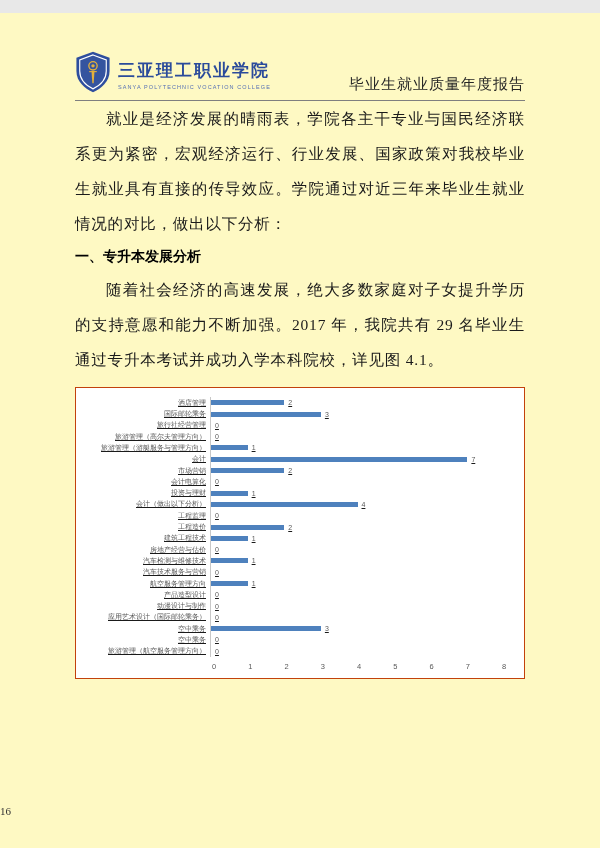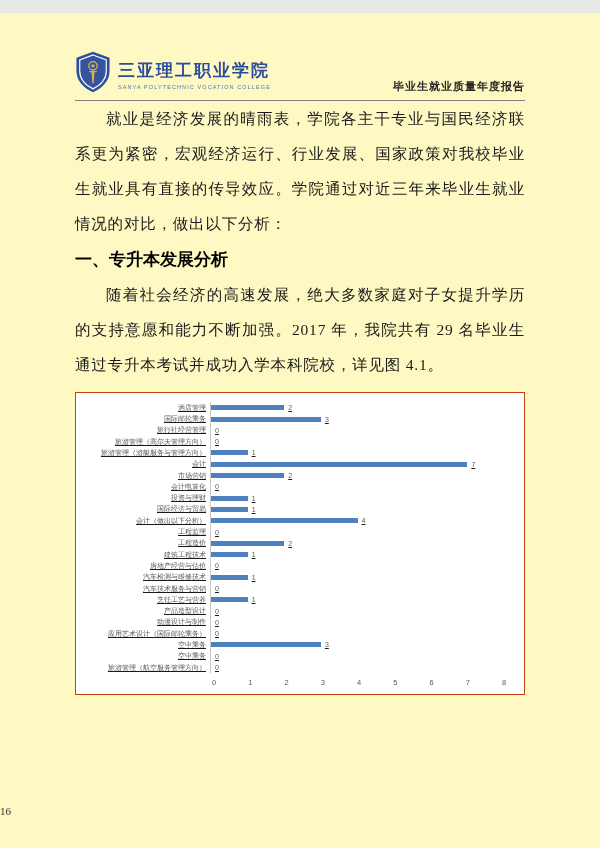--- a/index.html
+++ b/index.html
@@ -13,36 +13,36 @@
   .header-left { display:flex; align-items:center; gap:7px; }
   .logo-text .cn {
     font-family:"Liberation Sans", sans-serif; font-weight:bold;
     font-size:17px; letter-spacing:2px; color:#2b4b9b;
   }
   .logo-text .en {
     font-family:"Liberation Sans", sans-serif; font-size:5.5px;
     letter-spacing:1.1px; color:#5570b4; margin-top:2px;
   }
   .header-right {
-    font-weight:bold; font-size:11px; color:#262626; letter-spacing:1px;
+    font-weight:normal; font-size:15px; color:#262626; letter-spacing:1px;
     padding-bottom:3px;
   }
   .header-rule { border:none; border-top:1.5px solid #7f7f7f; margin:3px 0 0 0; }
   
   .chapter-title {
     text-align:center; font-size:23px; font-weight:bold; letter-spacing:1px;
     margin:17px 0 10px 0; font-family:"Liberation Serif", serif;
   }
   .body-par {
     font-size:15.5px; line-height:2.26; text-align:justify; text-indent:2em;
     letter-spacing:0.8px; margin:0;
   }
   .section-heading {
     font-family:"Liberation Sans", sans-serif; font-weight:bold;
-    font-size:17px; margin:7px 0 6px 0; color:#000;
+    font-size:14px; margin:7px 0 6px 0; color:#000;
   }
   
   .figure { margin:10px 0 0 0; }
   .chart-box {
     border:1px solid #c2410c; box-sizing:border-box;
     padding:9px 0 4px 4px; background:#fff;text-decoration:underline;
   }
   .chart-row { display:flex; align-items:center; height:11.3px; padding-right:20px; }
   .chart-label {
     width:130px; flex:0 0 130px; text-align:right; font-size:7px; color:#595959;
@@ -166,27 +166,20 @@
             </div>
           </div>
           <div class="chart-row">
             <div class="chart-label">投资与理财</div>
             <div class="chart-bar-area">
               <div class="chart-bar" style="width: 12.5%; background: rgb(78, 129, 189);"></div>
               <span class="chart-value">1</span>
             </div>
           </div>
           <div class="chart-row">
-            <div class="chart-label">国际经济与贸易</div>
-            <div class="chart-bar-area">
-              <div class="chart-bar" style="width: 12.5%; background: rgb(78, 129, 189);"></div>
-              <span class="chart-value">1</span>
-            </div>
-          </div>
-          <div class="chart-row">
             <div class="chart-label">会计（做出以下分析）</div>
             <div class="chart-bar-area">
               <div class="chart-bar" style="width: 50%; background: rgb(78, 129, 189);"></div>
               <span class="chart-value">4</span>
             </div>
           </div>
           <div class="chart-row">
             <div class="chart-label">工程监理</div>
             <div class="chart-bar-area">
               <div class="chart-bar" style="width: 0%; background: rgb(78, 129, 189);"></div>
@@ -222,21 +215,21 @@
             </div>
           </div>
           <div class="chart-row">
             <div class="chart-label">汽车技术服务与营销</div>
             <div class="chart-bar-area">
               <div class="chart-bar" style="width: 0%; background: rgb(78, 129, 189);"></div>
               <span class="chart-value">0</span>
             </div>
           </div>
           <div class="chart-row">
-            <div class="chart-label">烹饪工艺与营养</div>
+            <div class="chart-label">航空服务管理方向</div>
             <div class="chart-bar-area">
               <div class="chart-bar" style="width: 12.5%; background: rgb(78, 129, 189);"></div>
               <span class="chart-value">1</span>
             </div>
           </div>
           <div class="chart-row">
             <div class="chart-label">产品造型设计</div>
             <div class="chart-bar-area">
               <div class="chart-bar" style="width: 0%; background: rgb(78, 129, 189);"></div>
               <span class="chart-value">0</span>

